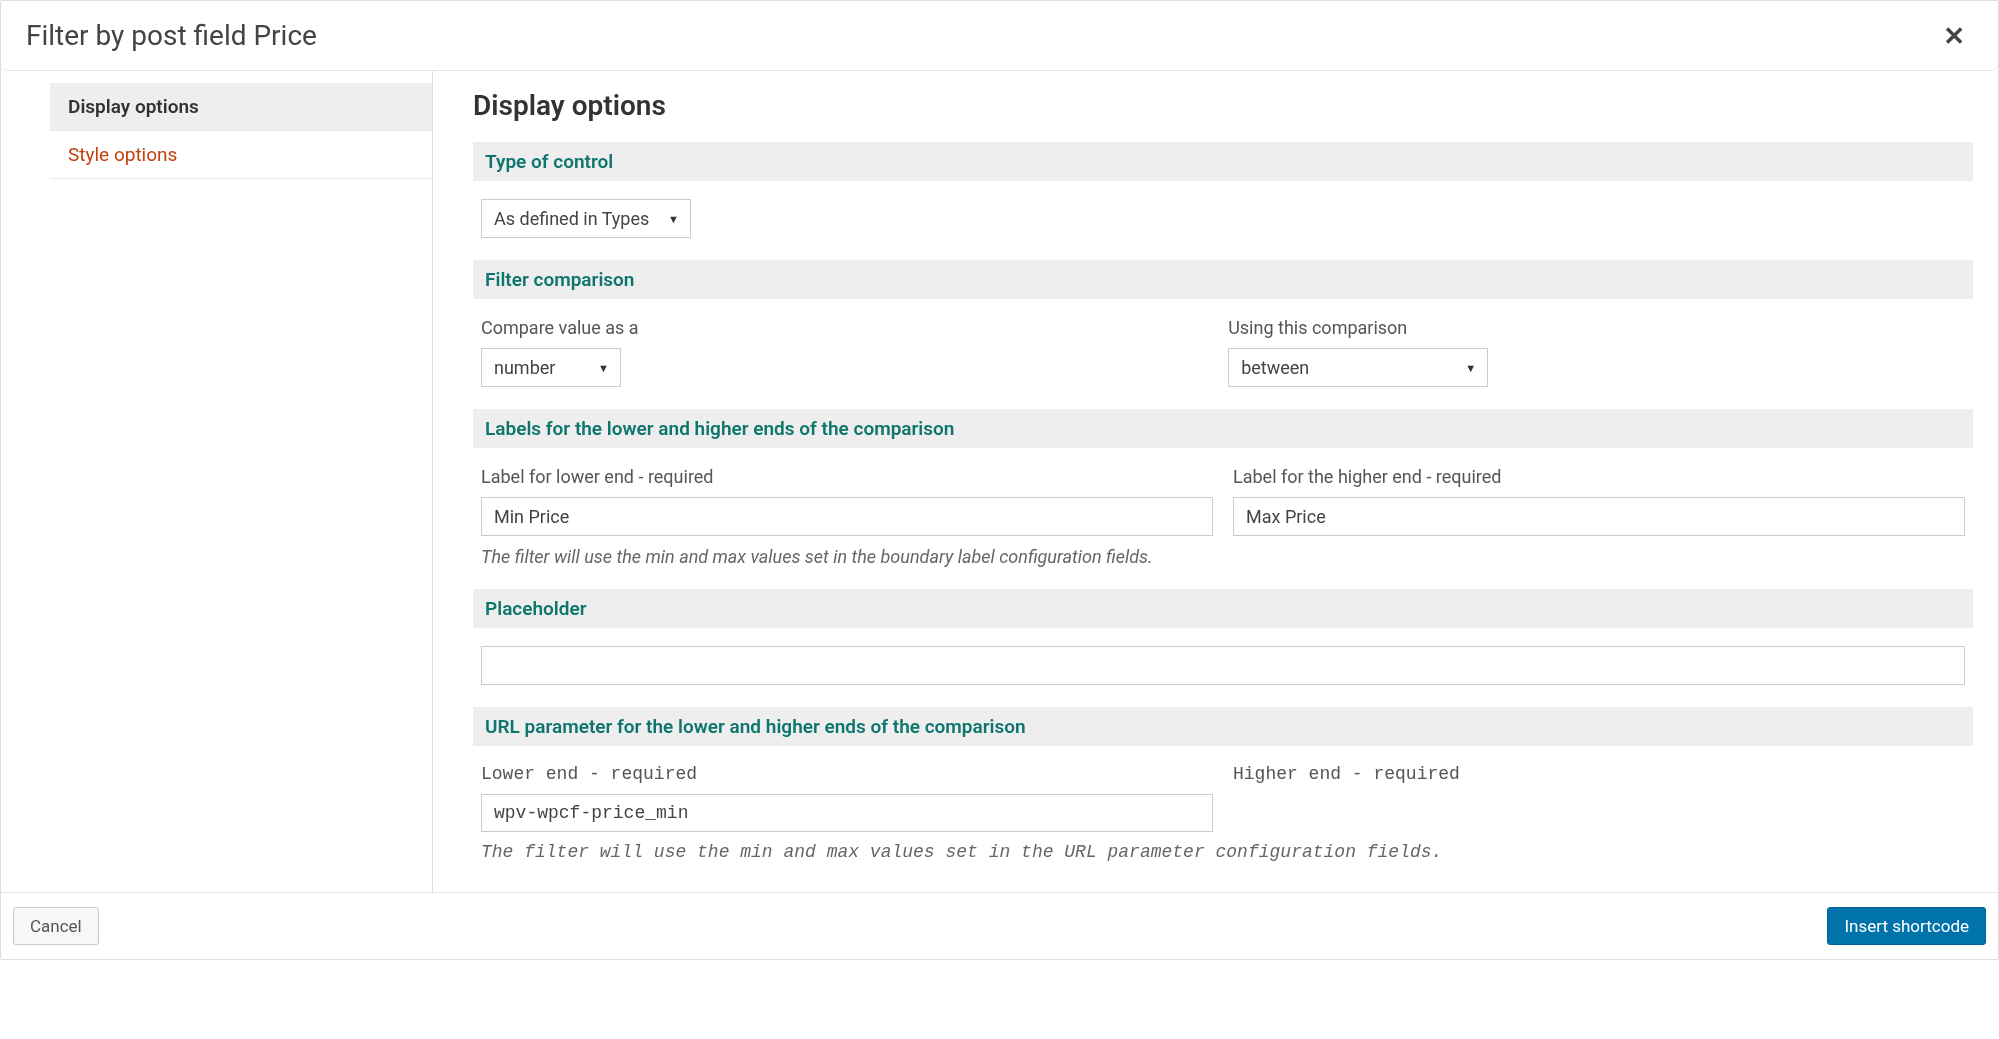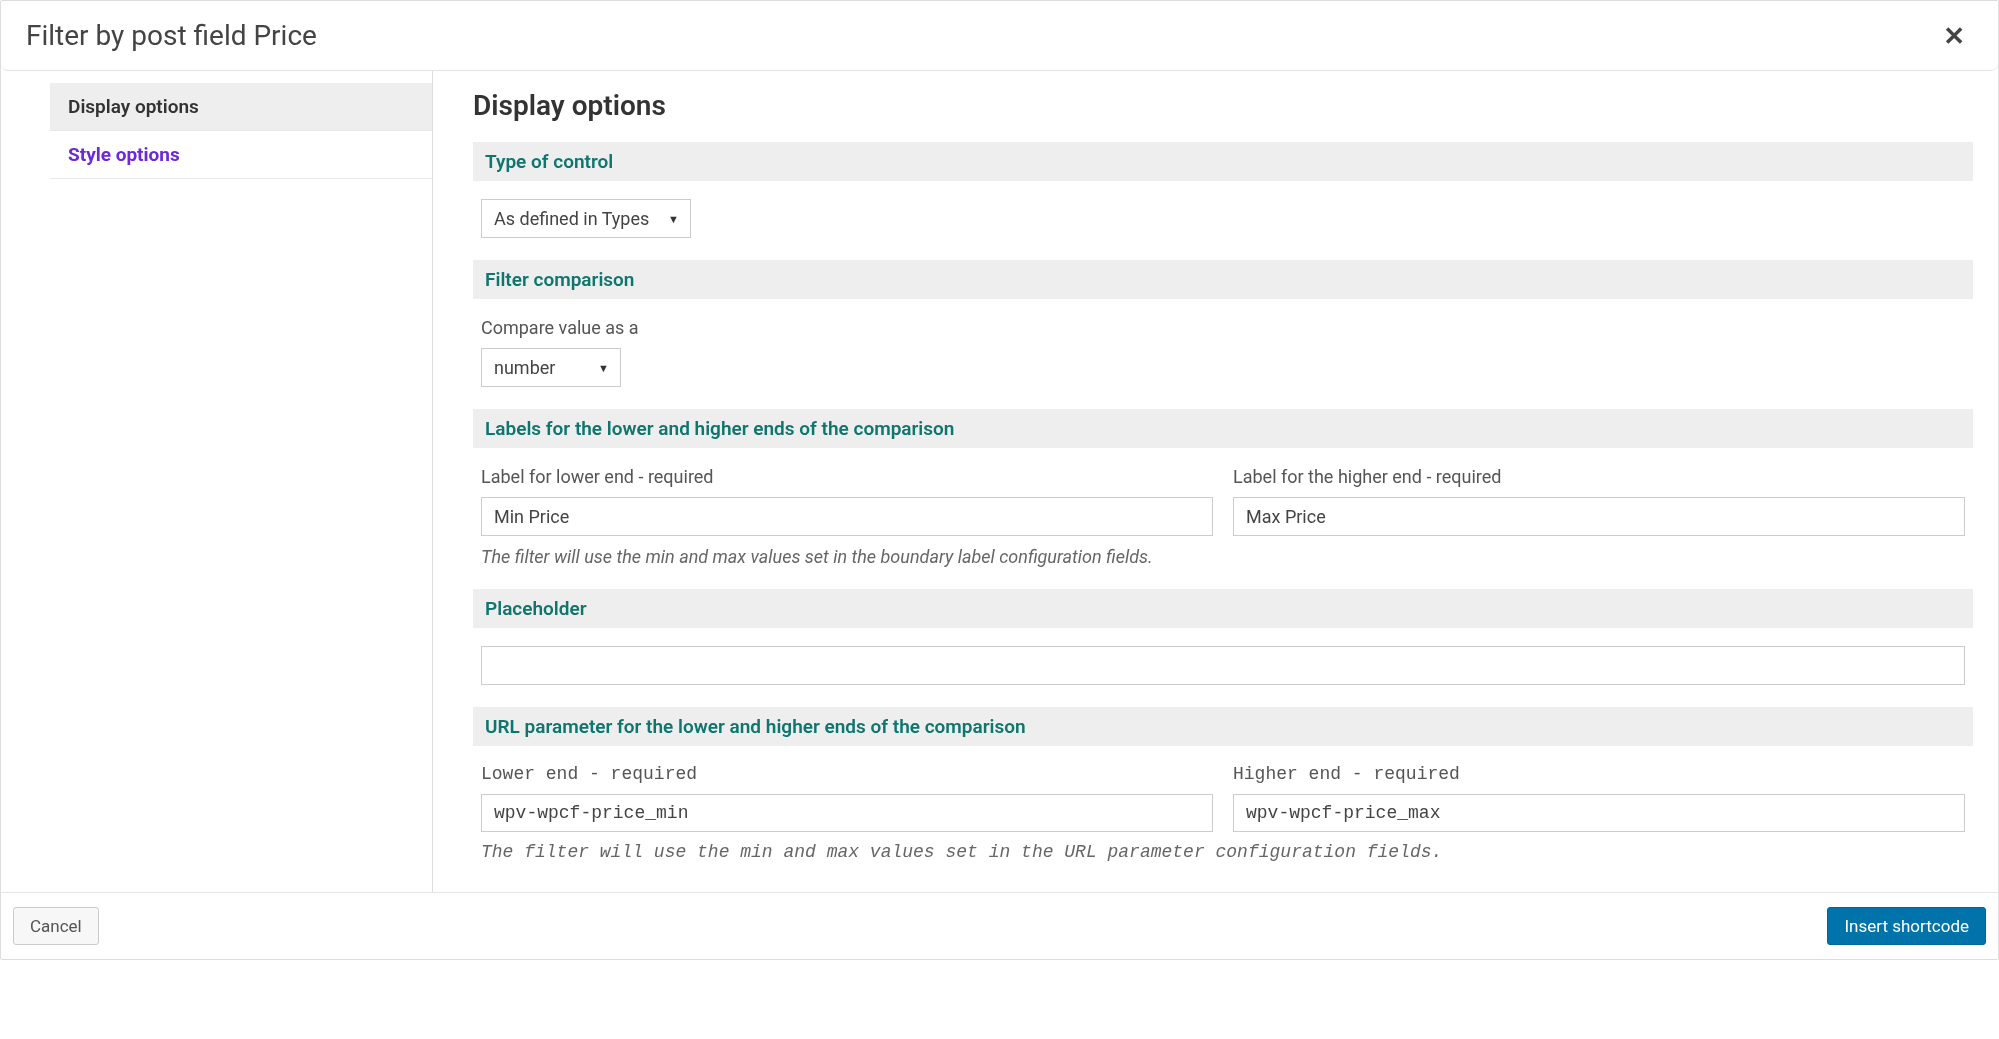--- a/index.html
+++ b/index.html
@@ -49,24 +49,23 @@
       padding-left: 24px;
     }
     .sidebar {
       width: 408px;
       padding: 12px 0 0 25px;
       border-right: 1px solid #ddd;
     }
     .sidebar-item {
       padding: 12px 18px;
       font-size: 19px;
-      color: #6d28d9;
+      color: #c2410c;
       cursor: pointer;
       border-bottom: 1px solid #e8e8e8;
-      font-weight: bold;
     }
     .sidebar-item.active {
       background: #eee;
       font-weight: 600;
       color: #333;
     }
     .content {
       flex: 1;
       padding: 18px 25px 20px 40px;
     }
@@ -210,20 +209,28 @@
       <div class="section-body">
         <div class="two-col">
           <div class="col col-narrow">
             <label class="field-label">Compare value as a</label>
             <div class="select-wrap">
               <select style="min-width:140px;">
                 <option>number</option>
               </select>
             </div>
           </div>
+          <div class="col">
+            <label class="field-label">Using this comparison</label>
+            <div class="select-wrap">
+              <select style="min-width:260px;">
+                <option>between</option>
+              </select>
+            </div>
+          </div>
         </div>
       </div>
 
       <div class="section-heading">Labels for the lower and higher ends of the comparison</div>
       <div class="section-body">
         <div class="two-col">
           <div class="col">
             <label class="field-label">Label for lower end - required</label>
             <input type="text" value="Min Price" style="">
           </div>
@@ -242,21 +249,20 @@
 
       <div class="section-heading">URL parameter for the lower and higher ends of the comparison</div>
       <div class="section-body" style="padding-bottom:10px;font-family:Liberation Mono, monospace;">
         <div class="two-col">
           <div class="col">
             <label class="field-label">Lower end - required</label>
             <input type="text" value="wpv-wpcf-price_min" style="">
           </div>
           <div class="col">
             <label class="field-label">Higher end - required</label>
-            <input type="text" value="wpv-wpcf-price_max" style="">
           </div>
         </div>
         <div class="help-text">The filter will use the min and max values set in the URL parameter configuration fields.</div>
       </div>
 
     </div>
   </div>
 
   <div class="dialog-footer">
     <button class="btn">Cancel</button>

